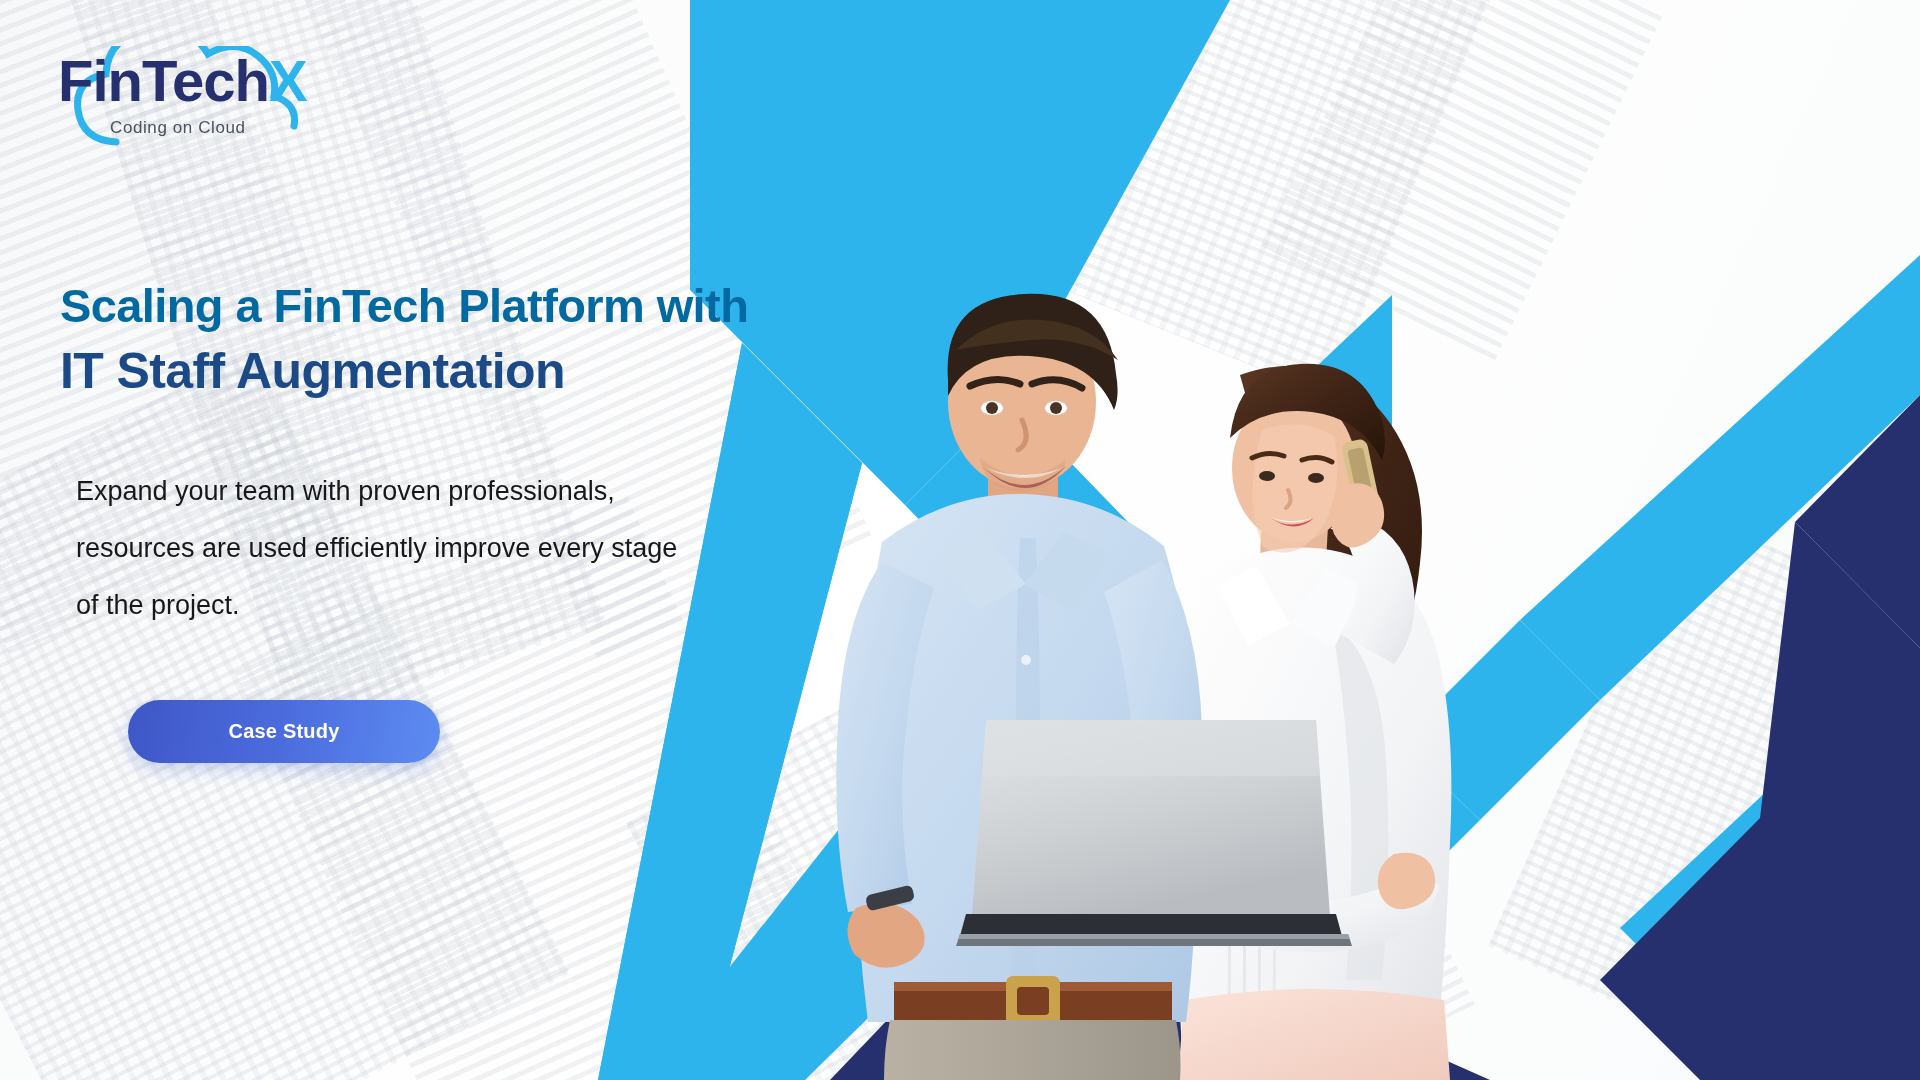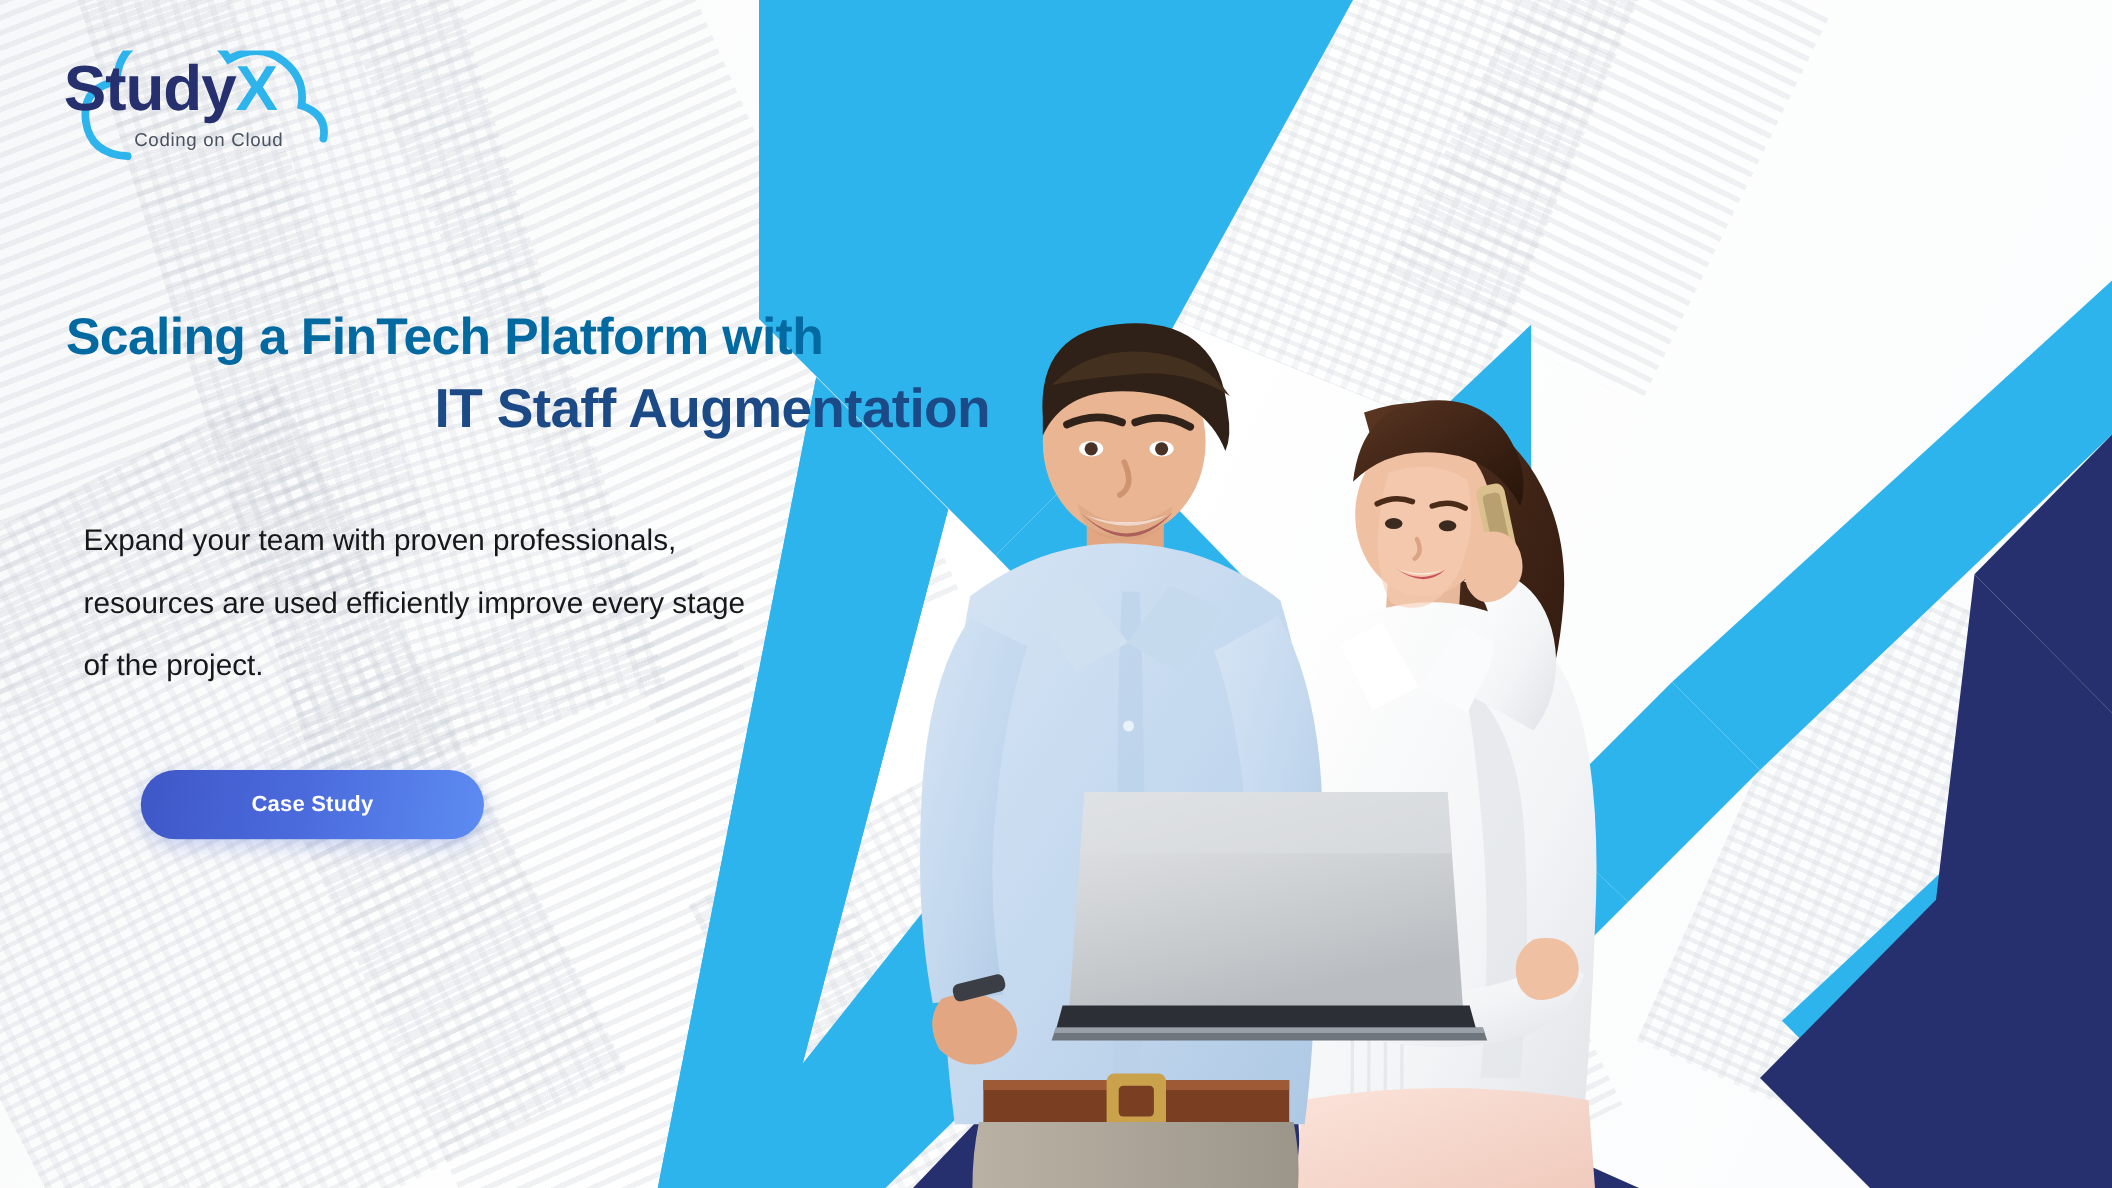--- a/index.html
+++ b/index.html
@@ -34,26 +34,26 @@
   .cyan-band{left:0;top:0;width:1920px;height:1080px;}
   .navy-shape{left:0;top:0;width:1920px;height:1080px;}
 
   
   .photo{position:absolute;left:770px;top:190px;width:760px;height:890px;}
 
   
   .logo{position:absolute;left:52px;top:46px;width:270px;height:118px;}
   .logo-word{position:absolute;left:58px;top:52px;font-size:58px;font-weight:700;letter-spacing:-1px;color:#26306e;line-height:1;}
   .logo-word .x{color:#2eb4ec;}
-  .logo-tag{position:absolute;left:122px;top:118px;font-size:17px;letter-spacing:.6px;color:#4a5260;font-weight:400;}
+  .logo-tag{position:absolute;left:110px;top:118px;font-size:17px;letter-spacing:.6px;color:#4a5260;font-weight:400;}
 
   
   .headline{position:absolute;left:60px;top:280px;width:840px;}
   .h-line1{font-size:47px;font-weight:700;color:#0369a1;letter-spacing:-.6px;line-height:1.12;margin:0;}
-  .h-line2{font-size:50px;font-weight:700;color:#1c4a87;letter-spacing:-.6px;line-height:1.12;margin:10px 0 0 0;text-align:right;}
+  .h-line2{font-size:50px;font-weight:700;color:#1c4a87;letter-spacing:-.6px;line-height:1.12;margin:10px 0 0 0;}
 
   .sub{position:absolute;left:60px;top:455px;width:720px;
        font-size:27px;line-height:1.52;color:#17181a;font-weight:400;}
   .sub p{margin:16px;}
 
   .cta{position:absolute;left:128px;top:700px;width:312px;height:63px;
        border-radius:34px;border:0;cursor:pointer;
        background:linear-gradient(100deg,#3f57c7 0%,#4b6bdd 48%,#5d8cf2 100%);
        color:#ffffff;font-size:20px;font-weight:700;letter-spacing:.2px;
        font-family:"Liberation Sans", sans-serif;
@@ -255,21 +255,21 @@
       <path d="M216 530 l330 0 l4 56 l-338 0 z" fill="#dcdfe2" opacity=".6"></path>
       <path d="M196 724 l370 0 l6 22 l-382 0 z" fill="#2c3036"></path>
       <path d="M190 744 l388 0 l4 12 l-396 0 z" fill="#6f757c"></path>
       <path d="M190 744 l388 0 l2 5 l-392 0 z" fill="#9aa0a7"></path>
     </g>
   </svg>
 
   <svg class="logo" viewBox="0 0 270 118">
     <path d="M64 96 q-34 -2 -38 -32 q-4 -30 28 -36 q2 -38 44 -44 q40 -6 58 24 q28 -16 50 2 q20 16 16 40 q24 8 20 30" fill="none" stroke="#2eb4ec" stroke-width="7" stroke-linecap="round"></path>
   </svg>
-  <div class="logo-word"><span>Study</span><span class="x">X</span></div>
+  <div class="logo-word"><span>FinTech</span><span class="x">X</span></div>
   <div class="logo-tag">Coding on Cloud</div>
 
   <div class="headline">
     <h1 class="h-line1">Scaling a FinTech Platform with</h1>
     <h2 class="h-line2">IT Staff Augmentation</h2>
   </div>
 
   <div class="sub">
     <p>Expand your team with proven professionals,</p>
     <p>resources are used efficiently improve every stage</p>

